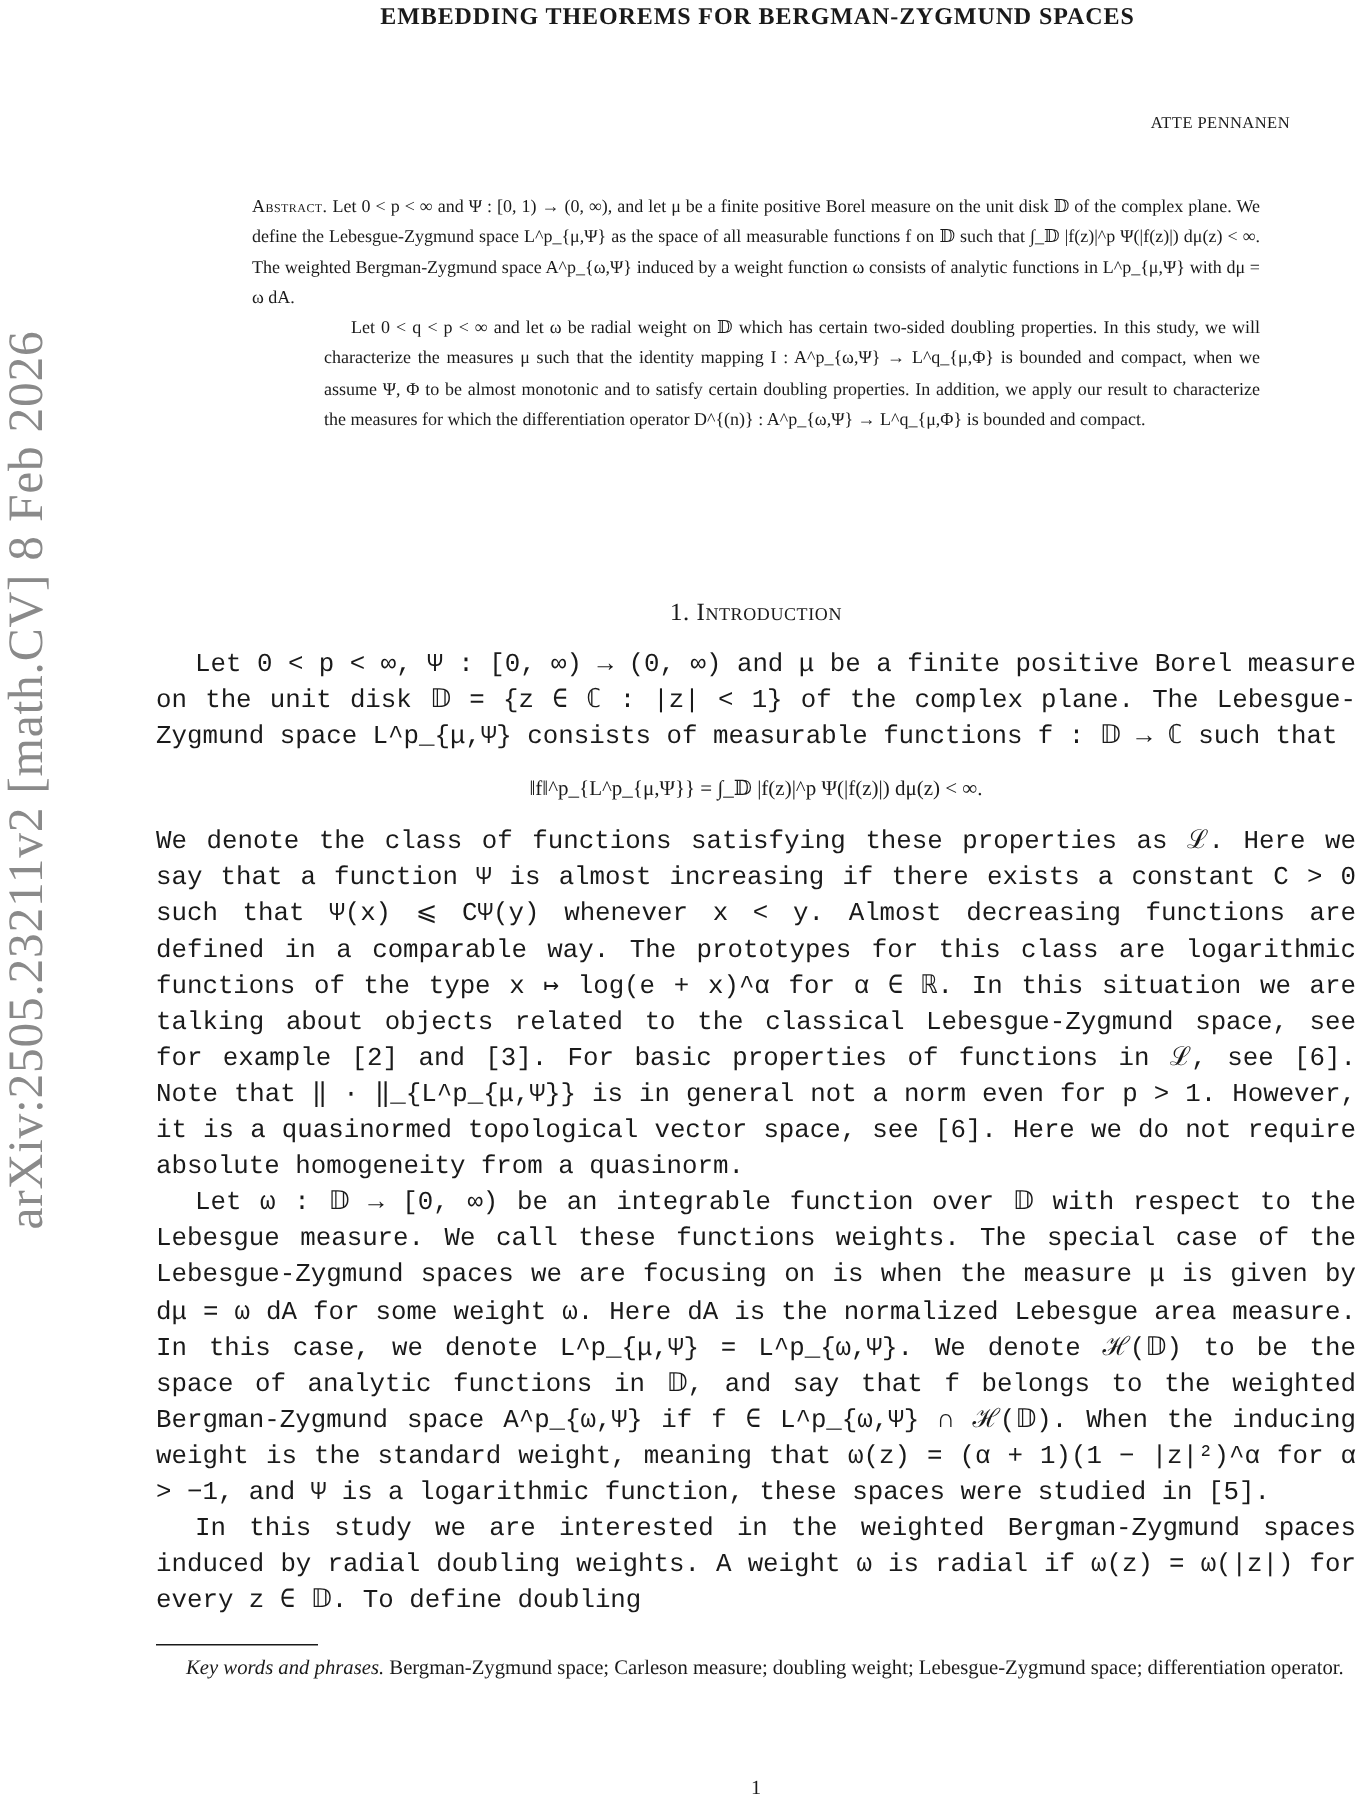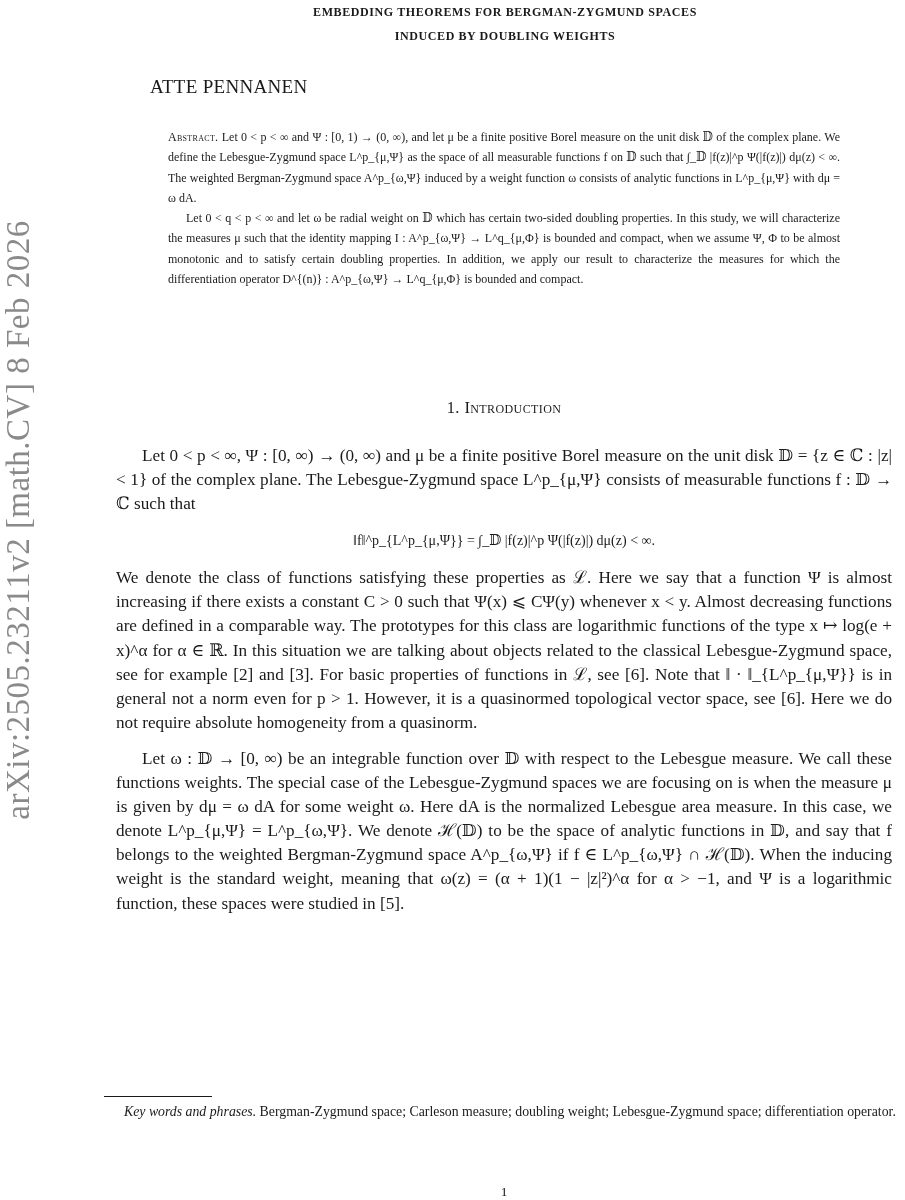--- a/index.html
+++ b/index.html
@@ -12,43 +12,43 @@
     position: absolute; left: -330px; top: 500px;
     width: 700px; height: 40px;
     transform: rotate(-90deg);
     transform-origin: center center;
     text-align: center;
     font-size: 33px; color: #8a8a8a; letter-spacing: 0.5px;
     white-space: nowrap;
   }
   .title {
     position: absolute; left: 150px; top: 0px; width: 710px;
-    text-align: center; font-weight: bold; font-size: 12px; line-height: 24px;
+    text-align: center; font-weight: bold; font-size: 16px; line-height: 24px;
     letter-spacing: 0.6px;
   }
   .author {
     position: absolute; left: 150px; top: 76px; width: 710px;
-    text-align: left; font-size: 19px; letter-spacing: 0.3px;
+    text-align: right; font-size: 11px; letter-spacing: 0.3px;
   }
   .abstract {
     position: absolute; left: 168px; top: 127px; width: 672px;
     font-size: 12px; line-height: 20.3px; text-align: justify;
   }
   .abstract p { margin: 0; text-indent: 0; }
-  .abstract p + p { text-indent: 18px; }
+  .abstract p + p { text-indent: 18px; margin-left: 48px; }
   .sc { font-variant: small-caps; letter-spacing: 0.3px; }
   .section-heading {
     position: absolute; left: 104px; top: 398px; width: 800px;
     text-align: center; font-size: 16.5px; font-variant: small-caps; letter-spacing: 0.4px;
   }
   .body {
     position: absolute; left: 104px; top: 432px; width: 800px;
     font-size: 17.2px; line-height: 24.1px; text-align: justify;
   }
-  .body p { margin: 12px; text-indent: 26px; }
+  .body p { margin: 0; text-indent: 26px; font-family: Liberation Mono, monospace; }
   .body p.noindent { text-indent: 0; }
   .display {
     text-align: center; margin: 10px 0 10px 0; font-size: 14px; line-height: 26px;
   }
   .footrule {
     position: absolute; left: 104px; top: 1096px; width: 108px; height: 1px;
     background: #1a1a1a;
   }
   .footnotes {
     position: absolute; left: 104px; top: 1102px; width: 800px;
@@ -61,40 +61,40 @@
     text-align: center; font-size: 13.5px;
   }
 </style>
 </head>
 <body>
 
 <div class="stamp">arXiv:2505.23211v2  [math.CV]  8 Feb 2026</div>
 
 <div class="title">
   <div>EMBEDDING THEOREMS FOR BERGMAN-ZYGMUND SPACES</div>
-  <div>INDUCED BY DOUBLING WEIGHTS</div>
 </div>
 
 <div class="author">ATTE PENNANEN</div>
 
 <div class="abstract">
   <p><span class="sc">Abstract.</span> <span>Let 0 &lt; p &lt; ∞ and Ψ : [0, 1) → (0, ∞), and let μ be a finite positive Borel measure on the unit disk 𝔻 of the complex plane. We define the Lebesgue-Zygmund space L^p_{μ,Ψ} as the space of all measurable functions f on 𝔻 such that ∫_𝔻 |f(z)|^p Ψ(|f(z)|) dμ(z) &lt; ∞. The weighted Bergman-Zygmund space A^p_{ω,Ψ} induced by a weight function ω consists of analytic functions in L^p_{μ,Ψ} with dμ = ω dA.</span></p>
   <p>Let 0 &lt; q &lt; p &lt; ∞ and let ω be radial weight on 𝔻 which has certain two-sided doubling properties. In this study, we will characterize the measures μ such that the identity mapping I : A^p_{ω,Ψ} → L^q_{μ,Φ} is bounded and compact, when we assume Ψ, Φ to be almost monotonic and to satisfy certain doubling properties. In addition, we apply our result to characterize the measures for which the differentiation operator D^{(n)} : A^p_{ω,Ψ} → L^q_{μ,Φ} is bounded and compact.</p>
 </div>
 
 <div class="section-heading">
   <span>1.</span>
   <span>Introduction</span>
 </div>
 
 <div class="body">
   <p>Let 0 &lt; p &lt; ∞, Ψ : [0, ∞) → (0, ∞) and μ be a finite positive Borel measure on the unit disk 𝔻 = {z ∈ ℂ : |z| &lt; 1} of the complex plane. The Lebesgue-Zygmund space L^p_{μ,Ψ} consists of measurable functions f : 𝔻 → ℂ such that</p>
   <div class="display">‖f‖^p_{L^p_{μ,Ψ}} = ∫_𝔻 |f(z)|^p Ψ(|f(z)|) dμ(z) &lt; ∞.</div>
   <p class="noindent">We denote the class of functions satisfying these properties as ℒ. Here we say that a function Ψ is almost increasing if there exists a constant C &gt; 0 such that Ψ(x) ⩽ CΨ(y) whenever x &lt; y. Almost decreasing functions are defined in a comparable way. The prototypes for this class are logarithmic functions of the type x ↦ log(e + x)^α for α ∈ ℝ. In this situation we are talking about objects related to the classical Lebesgue-Zygmund space, see for example [2] and [3]. For basic properties of functions in ℒ, see [6]. Note that ‖ · ‖_{L^p_{μ,Ψ}} is in general not a norm even for p &gt; 1. However, it is a quasinormed topological vector space, see [6]. Here we do not require absolute homogeneity from a quasinorm.</p>
   <p>Let ω : 𝔻 → [0, ∞) be an integrable function over 𝔻 with respect to the Lebesgue measure. We call these functions weights. The special case of the Lebesgue-Zygmund spaces we are focusing on is when the measure μ is given by dμ = ω dA for some weight ω. Here dA is the normalized Lebesgue area measure. In this case, we denote L^p_{μ,Ψ} = L^p_{ω,Ψ}. We denote ℋ(𝔻) to be the space of analytic functions in 𝔻, and say that f belongs to the weighted Bergman-Zygmund space A^p_{ω,Ψ} if f ∈ L^p_{ω,Ψ} ∩ ℋ(𝔻). When the inducing weight is the standard weight, meaning that ω(z) = (α + 1)(1 − |z|²)^α for α &gt; −1, and Ψ is a logarithmic function, these spaces were studied in [5].</p>
+  <p>In this study we are interested in the weighted Bergman-Zygmund spaces induced by radial doubling weights. A weight ω is radial if ω(z) = ω(|z|) for every z ∈ 𝔻. To define doubling</p>
 </div>
 
 <div class="footrule"></div>
 
 <div class="footnotes">
   <p><em>Key words and phrases.</em> <span>Bergman-Zygmund space; Carleson measure; doubling weight; Lebesgue-Zygmund space; differentiation operator.</span></p>
 </div>
 
 <div class="pagenum">1</div>
 

